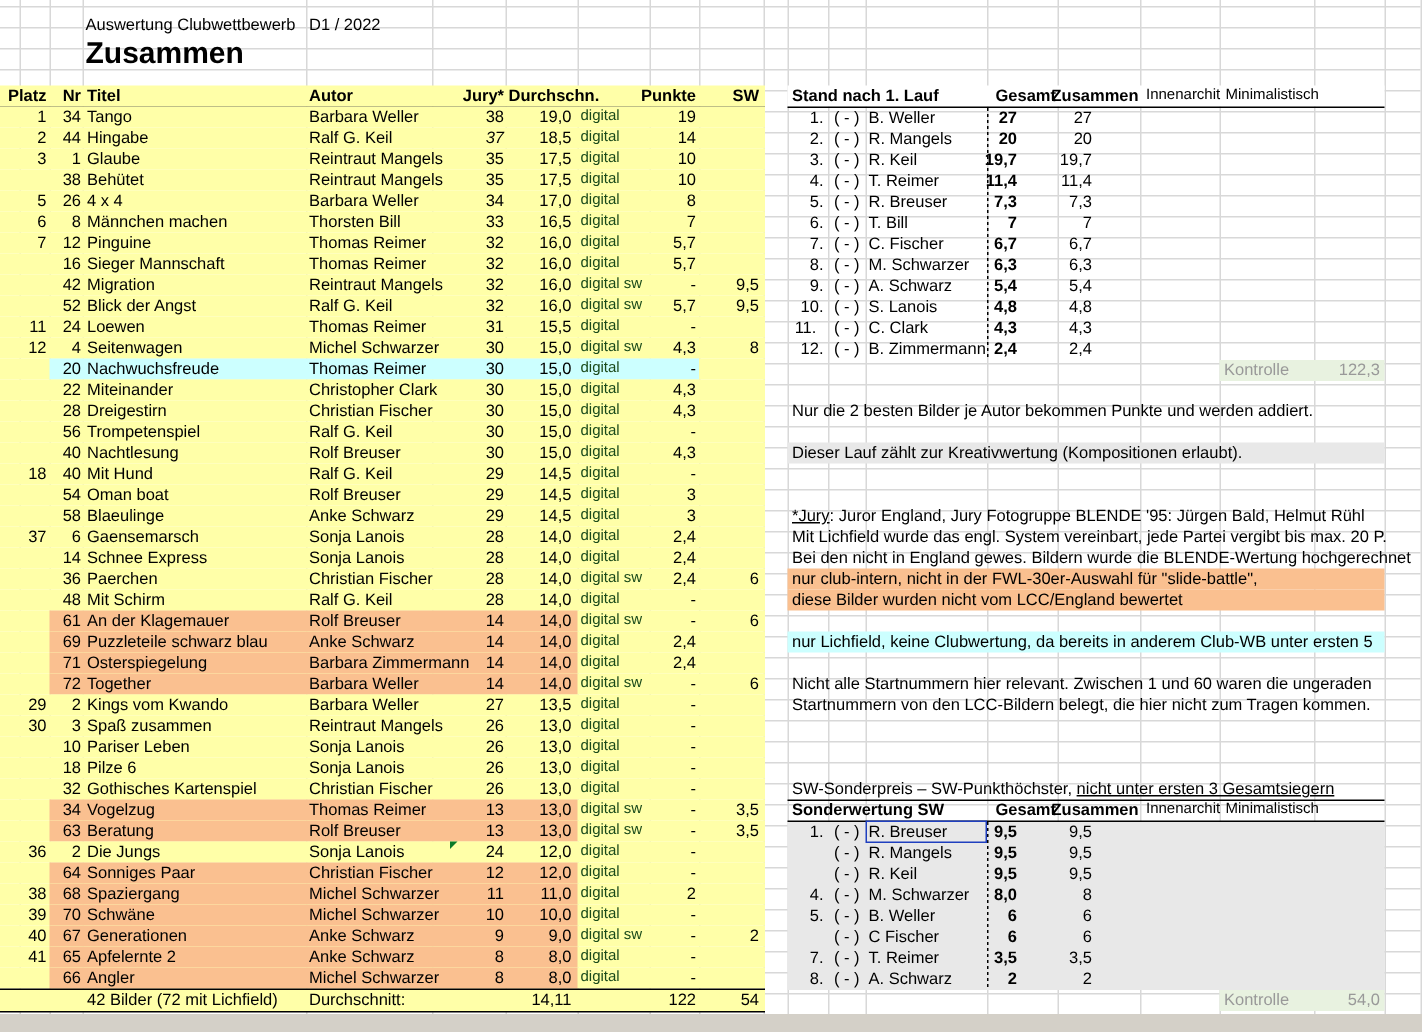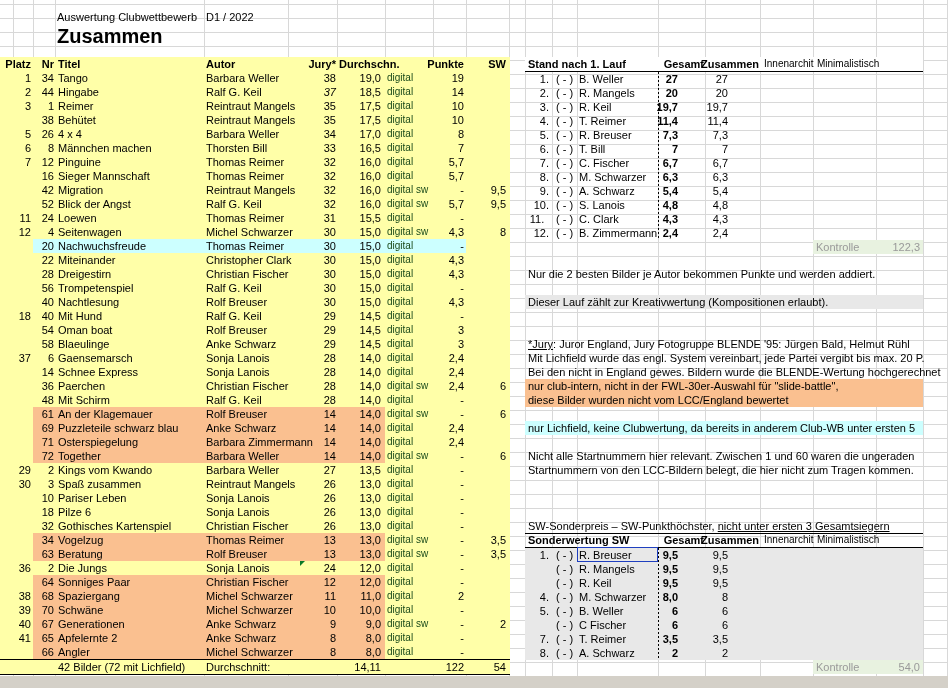--- a/index.html
+++ b/index.html
@@ -141,21 +141,21 @@
       <div class="cell r" style="left:34px;top:85px;width:20px;">44</div>
       <div class="cell l" style="left:58px;top:85px;width:145px;">Hingabe</div>
       <div class="cell l" style="left:206px;top:85px;width:82px;">Ralf G. Keil</div>
       <div class="cell r" style="left:300px;top:85px;width:36px;font-style:italic;">37</div>
       <div class="cell r" style="left:339px;top:85px;width:42px;">18,5</div>
       <div class="cell l" style="left:387px;top:85px;width:46px;font-size:10px;color:#1a4a1a;">digital</div>
       <div class="cell r" style="left:424px;top:85px;width:40px;">14</div>
       <div class="rowband yellow" style="left:0px;top:99px;width:510px;height:14px;"></div>
       <div class="cell r" style="left:1px;top:99px;width:30px;">3</div>
       <div class="cell r" style="left:34px;top:99px;width:20px;">1</div>
-      <div class="cell l" style="left:58px;top:99px;width:145px;">Reimer</div>
+      <div class="cell l" style="left:58px;top:99px;width:145px;">Glaube</div>
       <div class="cell l" style="left:206px;top:99px;width:82px;">Reintraut Mangels</div>
       <div class="cell r" style="left:300px;top:99px;width:36px;">35</div>
       <div class="cell r" style="left:339px;top:99px;width:42px;">17,5</div>
       <div class="cell l" style="left:387px;top:99px;width:46px;font-size:10px;color:#1a4a1a;">digital</div>
       <div class="cell r" style="left:424px;top:99px;width:40px;">10</div>
       <div class="rowband yellow" style="left:0px;top:113px;width:510px;height:14px;"></div>
       <div class="cell r" style="left:34px;top:113px;width:20px;">38</div>
       <div class="cell l" style="left:58px;top:113px;width:145px;">Behütet</div>
       <div class="cell l" style="left:206px;top:113px;width:82px;">Reintraut Mangels</div>
       <div class="cell r" style="left:300px;top:113px;width:36px;">35</div>

